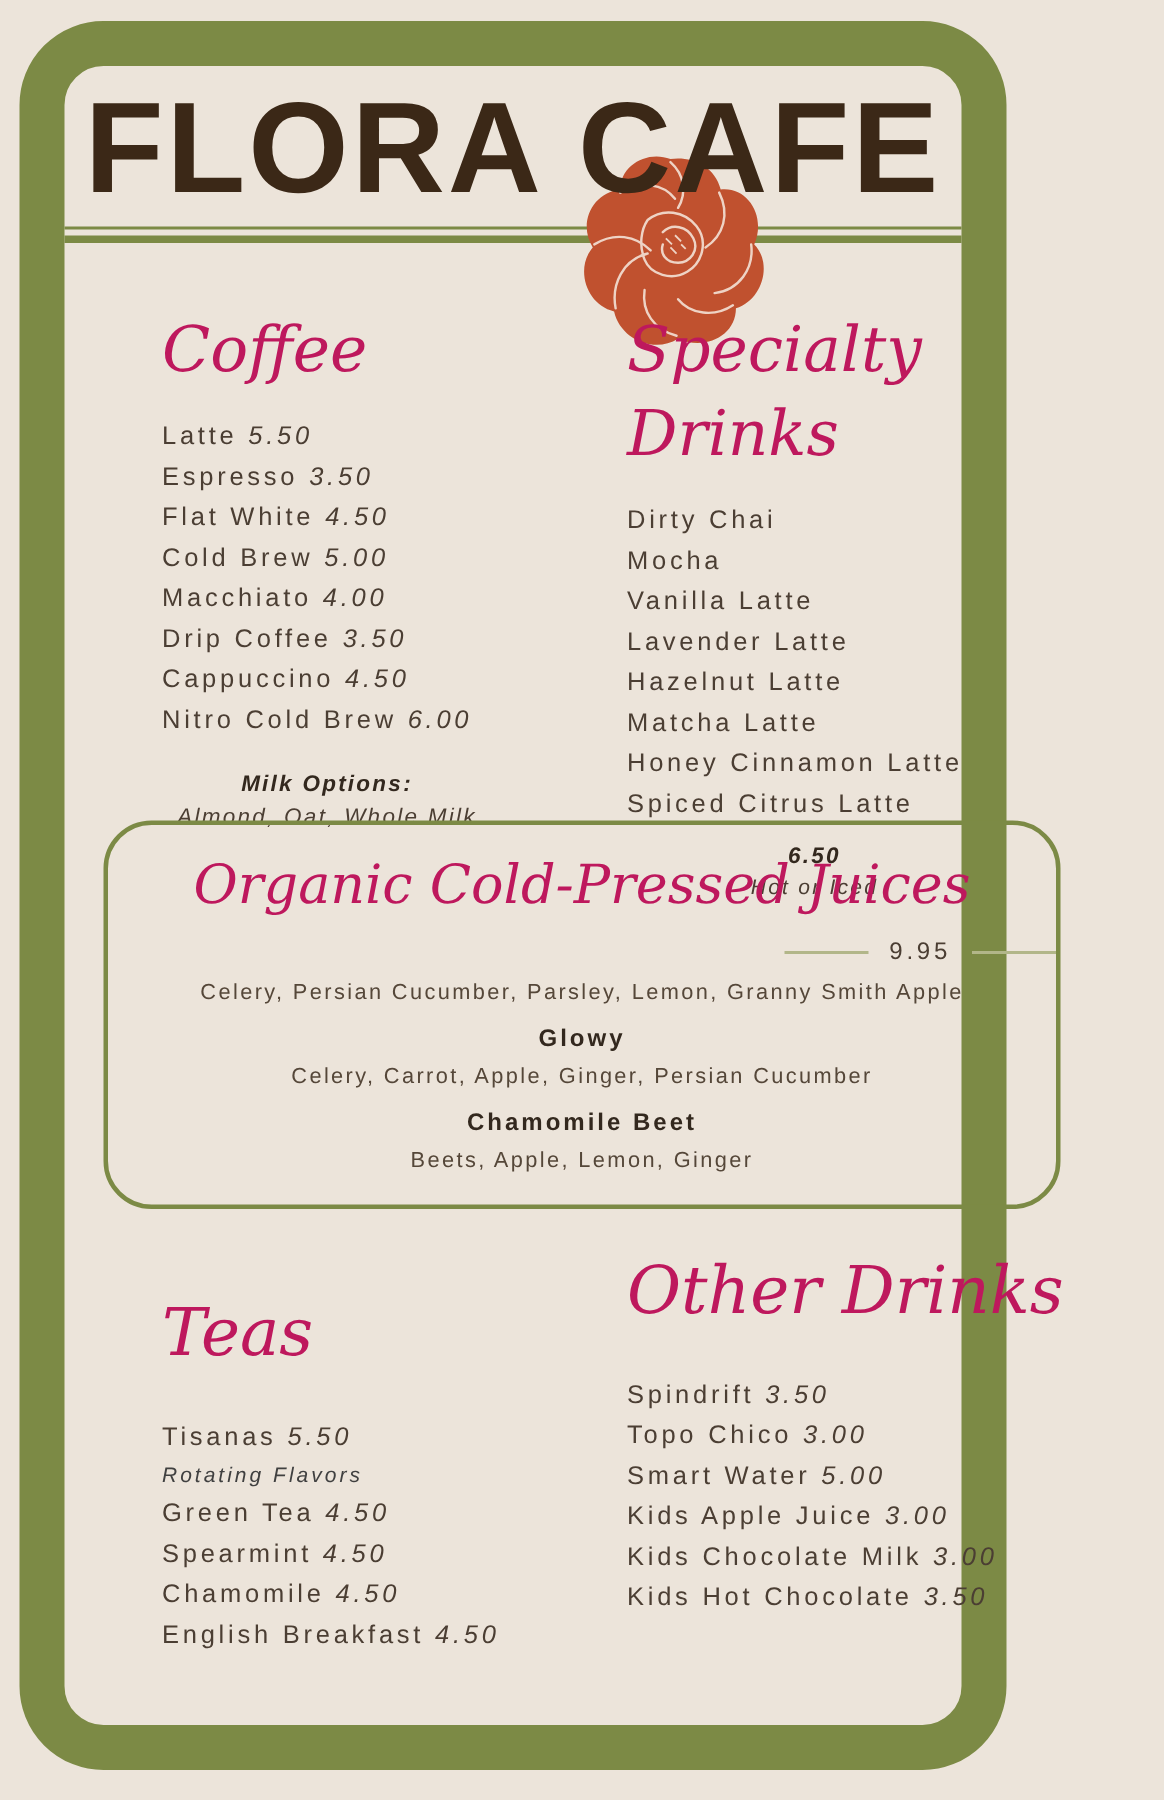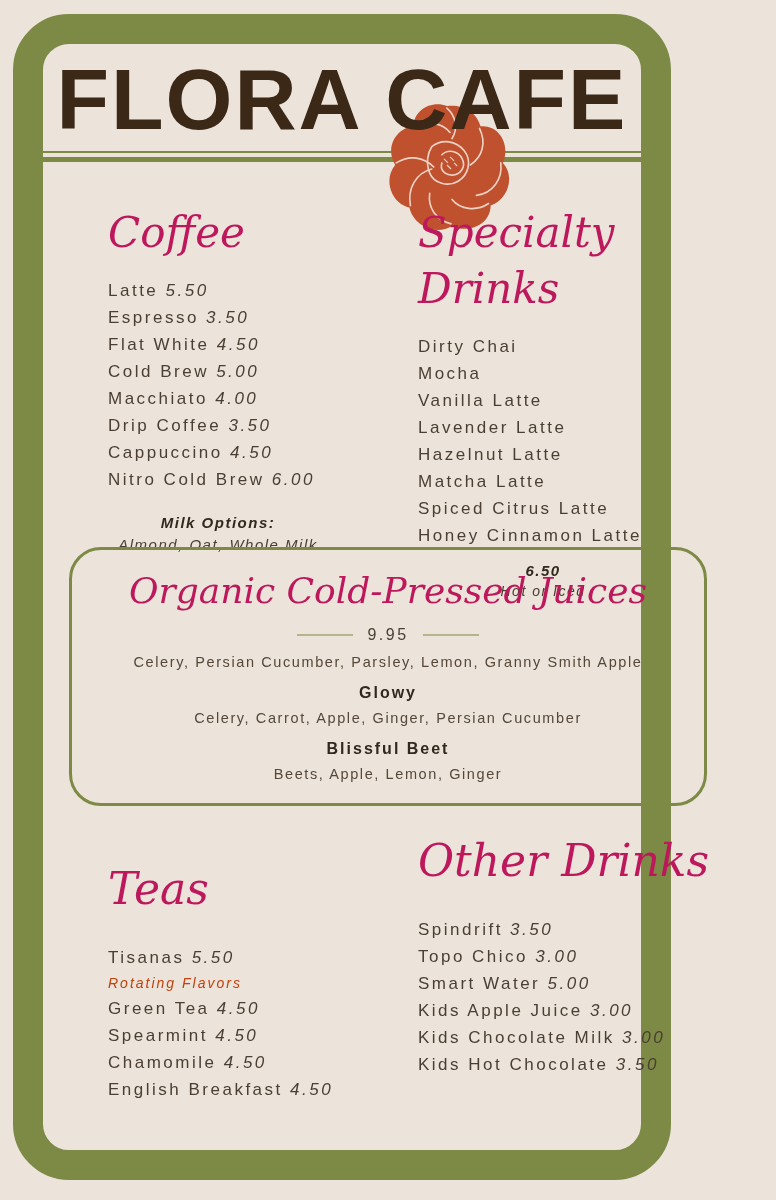--- a/index.html
+++ b/index.html
@@ -43,42 +43,42 @@
     color:#be185d;
     font-weight:normal;
   }
 
   .col-heading{font-size:42px;line-height:56px;margin:0 0 16px 0;}
 
   
   .items{font-size:17px;letter-spacing:2.5px;}
   .item{line-height:27px;white-space:nowrap;}
   .pr{font-style:italic;}
-  .note-line{font-size:14px;font-style:italic;letter-spacing:2px;line-height:24px;color:#c2410c;}
+  .note-line{font-size:14px;font-style:italic;letter-spacing:2px;line-height:24px;color:#404040;}
 
   .coffee-col{position:absolute;left:108px;top:205px;width:250px;z-index:2;}
   .specialty-col{position:absolute;left:418px;top:205px;width:290px;z-index:2;}
 
   .milk-note{width:220px;text-align:center;margin-top:19px;}
   .milk-title{font-size:15px;font-weight:bold;font-style:italic;letter-spacing:1.5px;color:#33281e;line-height:22px;}
   .milk-body{font-size:15px;font-style:italic;letter-spacing:1.5px;line-height:22px;}
 
   .spec-note{width:250px;text-align:center;margin-top:12px;}
   .spec-price{font-size:15px;font-weight:bold;font-style:italic;letter-spacing:1.5px;color:#33281e;line-height:20px;}
   .spec-sub{font-size:14px;font-style:italic;letter-spacing:1.5px;line-height:20px;}
 
   
   .juice-box{
     position:absolute;left:69px;top:547px;width:632px;height:253px;
     border:3px solid #7c8a45;border-radius:32px;
     text-align:center;z-index:2;
   }
   .juice-heading{font-size:36px;line-height:62px;margin-top:10px;}
   .price-row{
-    display:flex;align-items:center;justify-content:center;gap:14px;
+    display:flex;align-items:center;justify-content:flex-end;gap:14px;
     font-size:16px;letter-spacing:2.5px;color:#4b3e33;
     margin-top:4px;margin-bottom:6px;
   }
   .pline{display:inline-block;width:56px;height:2px;background:#b2b689;}
   .juice-name{font-size:16px;font-weight:bold;letter-spacing:2px;color:#33281e;line-height:27px;margin-top:5px;}
   .juice-ing{font-size:14.5px;letter-spacing:1.6px;line-height:24px;color:#554739;}
 
   .teas-col{position:absolute;left:108px;top:830px;width:260px;z-index:2;margin-top:28px;}
   .other-col{position:absolute;left:418px;top:830px;width:300px;z-index:2;}
   .lower-heading{font-size:44px;line-height:62px;margin:0 0 24px 0;}
@@ -136,40 +136,40 @@
 
   <div class="specialty-col">
     <h2 class="script col-heading">Specialty Drinks</h2>
     <div class="items">
       <div class="item">Dirty Chai</div>
       <div class="item">Mocha</div>
       <div class="item">Vanilla Latte</div>
       <div class="item">Lavender Latte</div>
       <div class="item">Hazelnut Latte</div>
       <div class="item">Matcha Latte</div>
+      <div class="item">Honey Cinnamon Latte</div>
       <div class="item">Spiced Citrus Latte</div>
-      <div class="item">Honey Cinnamon Latte</div>
     </div>
     <div class="spec-note">
       <div class="spec-price">6.50</div>
       <div class="spec-sub">Hot or Iced</div>
     </div>
   </div>
 
   <div class="juice-box">
     <div class="script juice-heading">Organic Cold-Pressed Juices</div>
     <div class="price-row">
       <span class="pline"></span>
       <span>9.95</span>
       <span class="pline"></span>
     </div>
     <div class="juice-ing">Celery, Persian Cucumber, Parsley, Lemon, Granny Smith Apple</div>
     <div class="juice-name">Glowy</div>
     <div class="juice-ing">Celery, Carrot, Apple, Ginger, Persian Cucumber</div>
-    <div class="juice-name">Blissful Beet</div>
+    <div class="juice-name">Chamomile Beet</div>
     <div class="juice-ing">Beets, Apple, Lemon, Ginger</div>
   </div>
 
   <div class="teas-col">
     <h2 class="script lower-heading">Teas</h2>
     <div class="items">
       <div class="item"><span>Tisanas</span> <span class="pr">5.50</span></div>
       <div class="note-line">Rotating Flavors</div>
       <div class="item"><span>Green Tea</span> <span class="pr">4.50</span></div>
       <div class="item"><span>Spearmint</span> <span class="pr">4.50</span></div>

